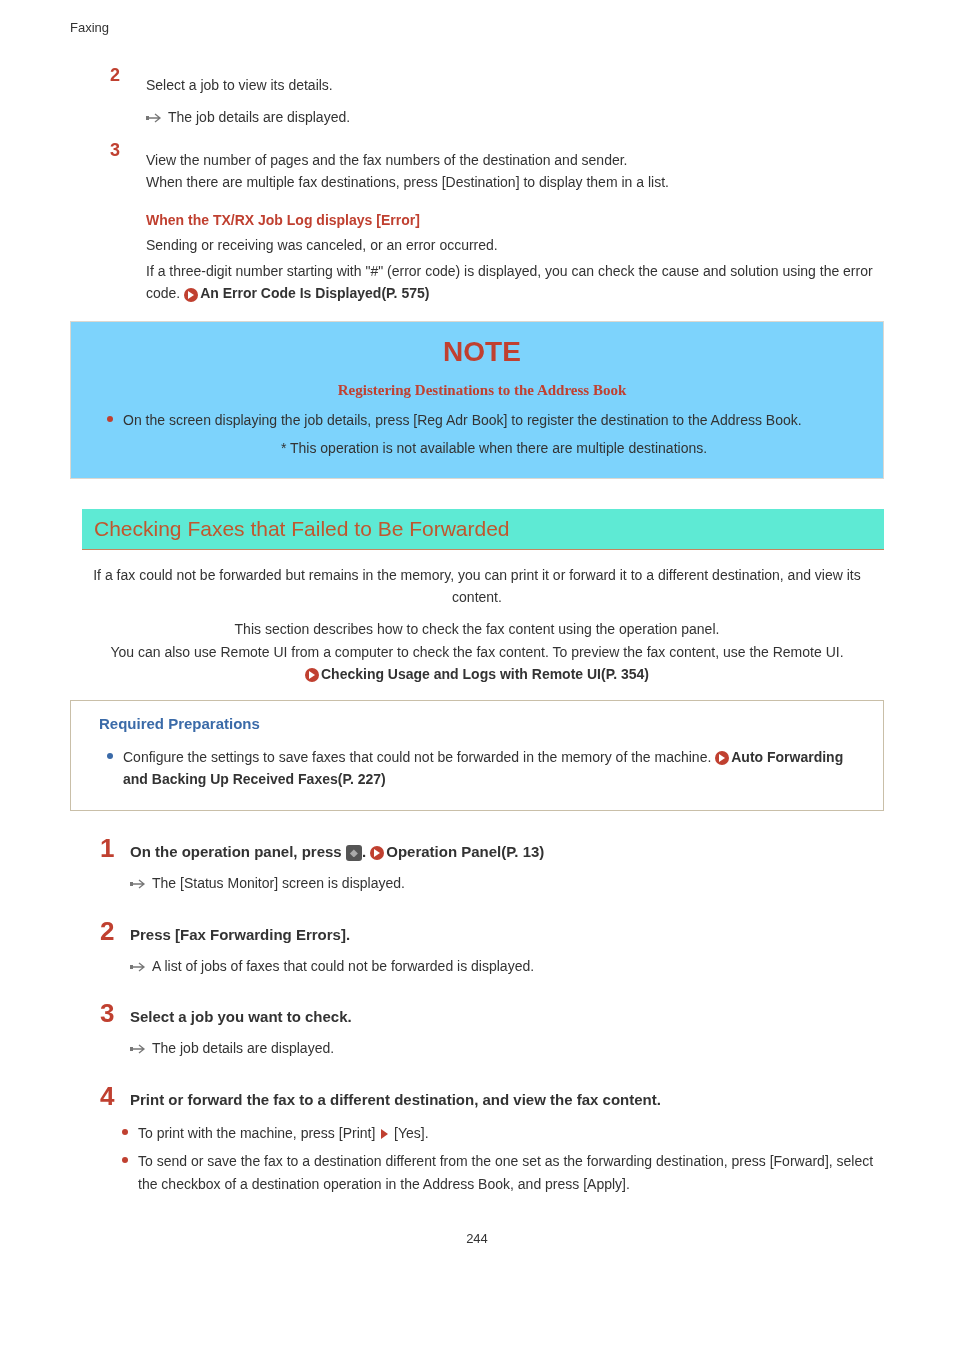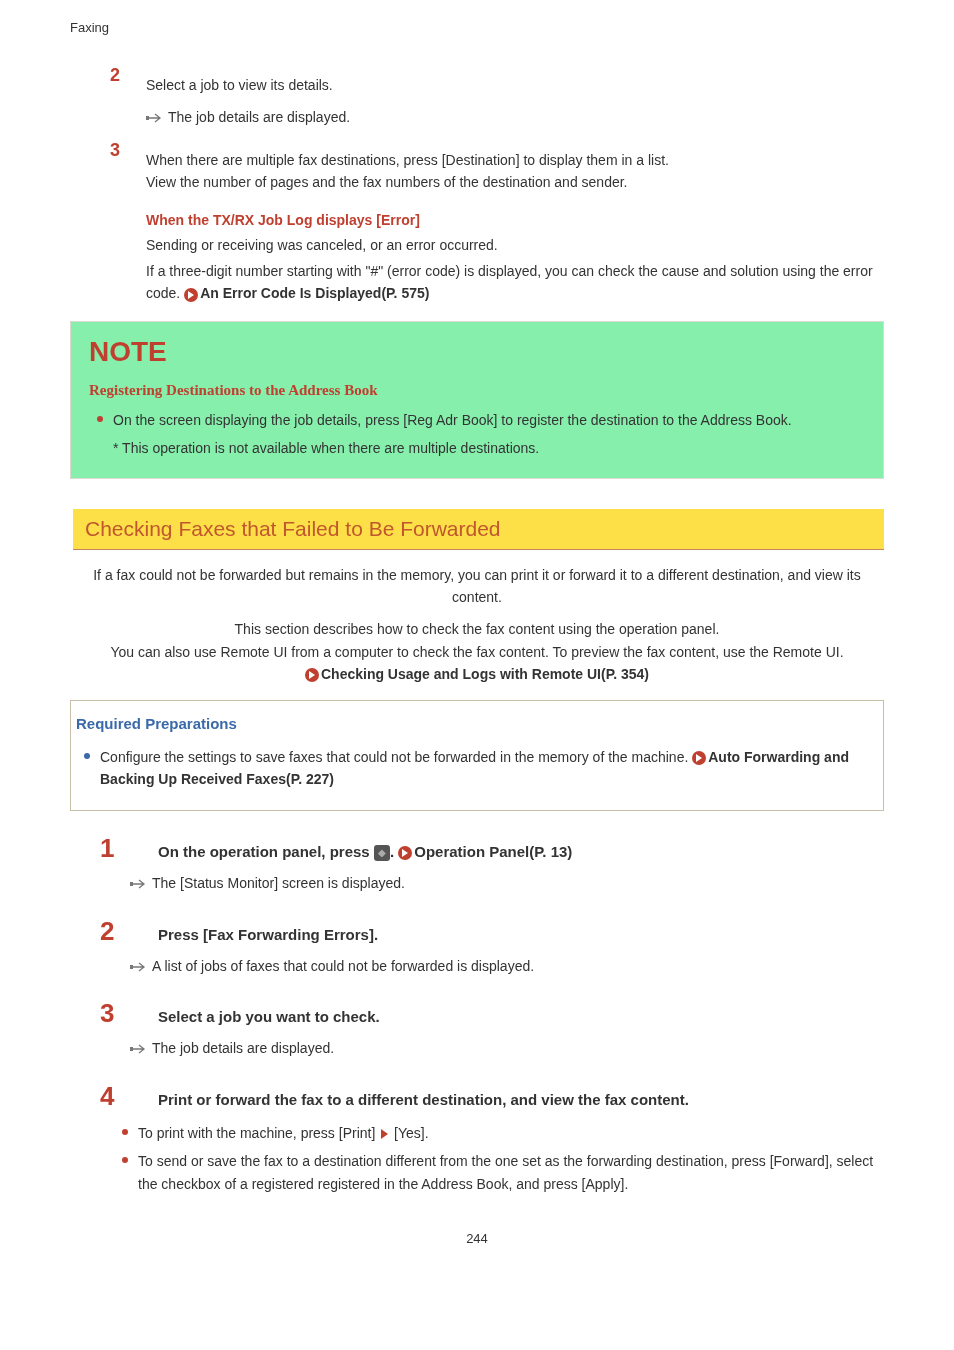--- a/index.html
+++ b/index.html
@@ -71,24 +71,25 @@
     left: 4px;
     top: 3px;
     border-left: 6px solid #fff;
     border-top: 4px solid transparent;
     border-bottom: 4px solid transparent;
   }
   .ref-bold {
     font-weight: bold;
   }
   .note-box {
-    background: #86efac;
+    background: #7dd3fc;
     border: 1px solid #ddd8d0;
     margin: 16px 0 30px 0;
-    padding: 14px 18px 18px 18px;
+    padding: 14px 18px 18px 28px;
+    text-align: center;
   }
   .note-title {
     color: #c04030;
     font-weight: bold;
     font-size: 28px;
     margin-bottom: 14px;
   }
   .note-subtitle {
     color: #c04030;
     font-weight: bold;
@@ -107,36 +108,36 @@
     background: #c04030;
     border-radius: 50%;
     margin: 7px 10px 0 0;
     flex-shrink: 0;
   }
   .star-line {
     margin: 6px 0 0 24px;
     line-height: 1.6;
   }
   .section-title {
-    background: #fde047;
+    background: #5eead4;
     border-bottom: 1px solid #c9835e;
     color: #c0572e;
     font-size: 21px;
     padding: 8px 12px;
-    margin: 20px 0 14px 3px;
+    margin: 20px 0 14px 12px;
   }
   .body-text {
     margin: 10px 0;
     line-height: 1.6;
     text-align: center;
   }
   .prep-box {
     border: 1px solid #c9bfa8;
     margin: 14px 0 22px 0;
-    padding: 14px 18px 14px 5px;
+    padding: 14px 18px 14px 28px;
   }
   .prep-title {
     color: #3a6aa8;
     font-weight: bold;
     font-size: 15px;
     margin-bottom: 14px;
   }
   .prep-box .bullet-dot {
     background: #3a6aa8;
   }
@@ -150,21 +151,20 @@
     font-weight: bold;
     font-size: 26px;
     width: 30px;
     flex-shrink: 0;
   }
   .big-body {
     flex: 1;
     font-weight: bold;
     font-size: 15px;
     line-height: 1.6;
-    margin-left: 28px;
   }
   .big-result {
     margin: 8px 0 16px 60px;
     line-height: 1.6;
   }
   .big-result .arrow-icon { margin-right: 4px; }
   .big-bullets {
     margin: 10px 0 0 44px;
   }
   .status-icon {
@@ -218,22 +218,22 @@
       <svg width="18" height="10" viewBox="0 0 18 10">
           <path d="M0 5 H13 M9 1 L14 5 L9 9" stroke="#777" stroke-width="1.3" fill="none"></path>
           <rect x="0" y="3" width="3" height="4" fill="#777"></rect>
         </svg>
     </span><span>The job details are displayed.</span>
   </div>
 
   <div class="small-step">
     <div class="small-num">3</div>
     <div class="small-body">
+      <div>View the number of pages and the fax numbers of the destination and sender.</div>
       <div>When there are multiple fax destinations, press [Destination] to display them in a list.</div>
-      <div>View the number of pages and the fax numbers of the destination and sender.</div>
     </div>
   </div>
 
   <div class="sub-heading-red">When the TX/RX Job Log displays [Error]</div>
   <div class="para-indent">Sending or receiving was canceled, or an error occurred.</div>
   <div class="para-indent">
     <span>If a three-digit number starting with "#" (error code) is displayed, you can check the cause and solution using the error code. </span><span class="ref-icon"></span><span class="ref-bold">An Error Code Is Displayed(P. 575)</span>
   </div>
 
   <div class="note-box">
@@ -312,18 +312,18 @@
   </div>
   <div class="big-bullets">
     <div class="bullet-item">
       <div class="bullet-dot"></div>
       <div>
         <span>To print with the machine, press [Print] </span><span class="tri-icon"></span><span> [Yes].</span>
       </div>
     </div>
     <div class="bullet-item">
       <div class="bullet-dot"></div>
-      <div>To send or save the fax to a destination different from the one set as the forwarding destination, press [Forward], select the checkbox of a registered registered in the Address Book, and press [Apply].</div>
+      <div>To send or save the fax to a destination different from the one set as the forwarding destination, press [Forward], select the checkbox of a destination operation in the Address Book, and press [Apply].</div>
     </div>
   </div>
 
   <div class="page-number">244</div>
 </div>
 
 </body></html>

